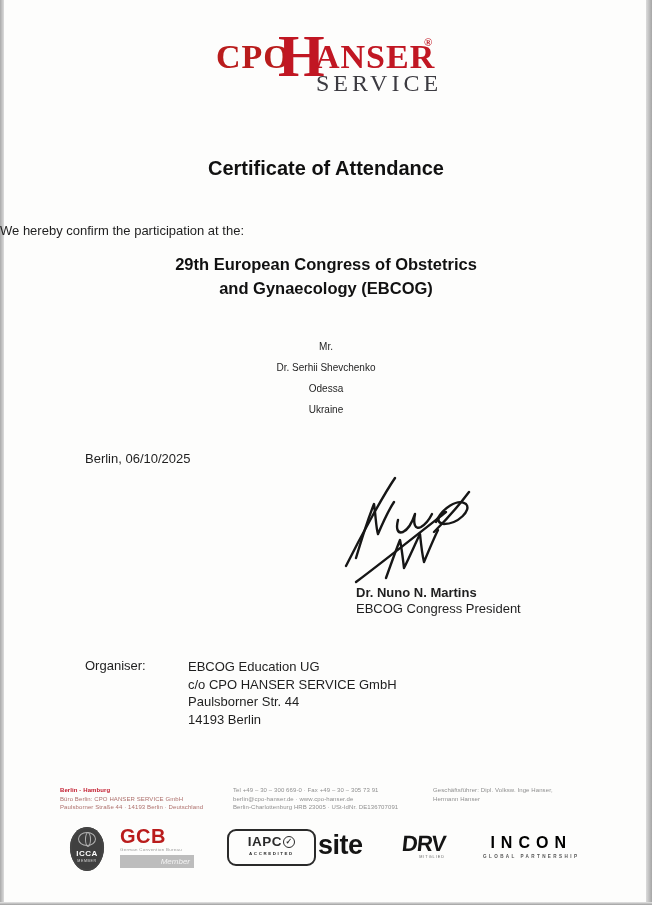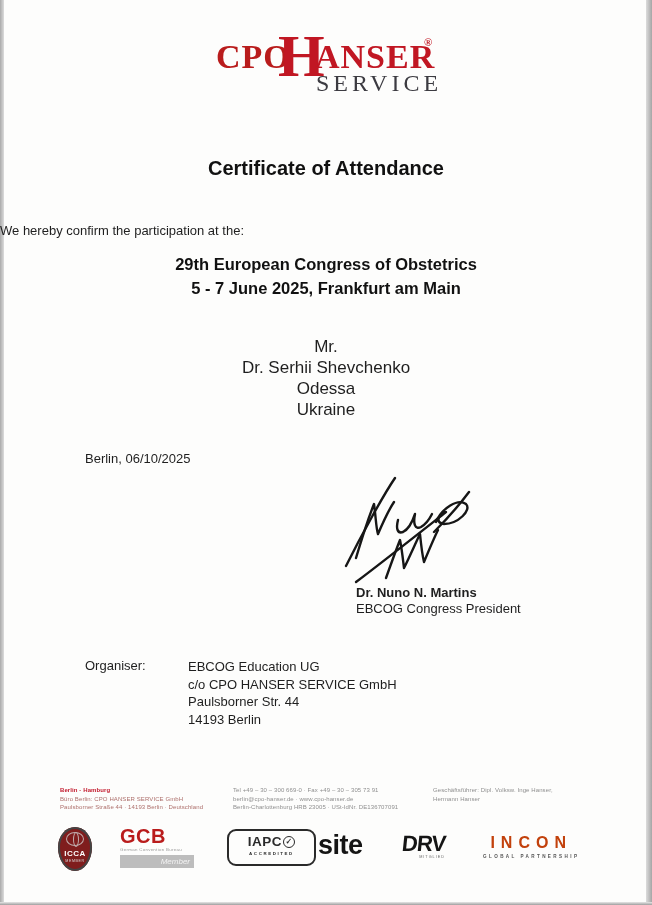--- a/index.html
+++ b/index.html
@@ -22,21 +22,21 @@
   .lg-reg    { position:absolute; left:208px; top:6px; font-size:11px; color:#c11723; font-weight:bold; }
   .lg-service{ position:absolute; left:100px; top:40px; font-size:24px; color:#3c3b41; letter-spacing:4px; }
 
   
   .cert-title { position:absolute; left:0; top:157px; width:100%; text-align:center;
                 font-size:20px; font-weight:bold; color:#111; }
   .confirm-line { position:absolute; left:0; top:223px; width:100%; font-size:13px; }
   .event-block { position:absolute; left:0; top:252px; width:100%; text-align:center;
                  font-size:16.5px; font-weight:bold; line-height:24px; color:#111; }
   .attendee-block { position:absolute; left:0; top:336px; width:100%; text-align:center;
-                    font-size:17px; line-height:21px; }
+                    font-size:10px; line-height:21px; }
   .issue-line { position:absolute; left:85px; top:451px; font-size:13px; }
 
   
   .sig-svg  { position:absolute; left:340px; top:476px; }
   .sig-name { position:absolute; left:356px; top:585px; font-size:13px; font-weight:bold; }
   .sig-role { position:absolute; left:356px; top:601px; font-size:13px; }
 
   
   .org-label { position:absolute; left:85px; top:658px; font-size:13px; }
   .org-lines { position:absolute; left:188px; top:658px; font-size:13px; line-height:17.5px; }
@@ -44,22 +44,22 @@
   
   .foot { position:absolute; top:786px; font-size:6px; line-height:8.5px; color:#8f8f8f; letter-spacing:0.1px; }
   .foot-1 { left:60px; }
   .foot-1 .f-strong { color:#c2182b; font-weight:bold; }
   .foot-1 .f-line   { color:#ad6f6b; }
   .foot-2 { left:233px; }
   .foot-3 { left:433px; }
 
   
   .logo-icca { position:absolute; left:58px; top:827px; width:36px; height:46px; }
-  .icca-oval { width:34px; height:44px; background:#7f1d1d; border-radius:50% 50% 50% 50% / 46% 46% 54% 54%;
-               position:relative; box-shadow:inset 0 0 0 2px #444; }
+  .icca-oval { width:34px; height:44px; background:#404040; border-radius:50% 50% 50% 50% / 46% 46% 54% 54%;
+               position:relative; box-shadow:inset 0 0 0 2px #444;margin-left:12px; }
   .icca-globe { position:absolute; left:8px; top:5px; width:18px; height:14px; border:1.5px solid #cfcfcf;
                 border-radius:50%; opacity:.8; }
   .icca-globe:before { content:""; position:absolute; left:6px; top:-1px; width:4px; height:13px;
                        border:1px solid #cfcfcf; border-radius:50%; }
   .icca-txt { position:absolute; left:0; top:22px; width:34px; text-align:center; color:#fff;
               font-size:8px; font-weight:bold; letter-spacing:.5px; }
   .icca-mem { position:absolute; left:0; top:32px; width:34px; text-align:center; color:#d9d9d9;
               font-size:3.6px; letter-spacing:.6px; }
 
   .logo-gcb { position:absolute; left:120px; top:826px; width:80px; }
@@ -77,21 +77,21 @@
   .iapco-acc  { font-size:4.4px; letter-spacing:1.6px; color:#2a2a2a; font-weight:bold; margin-top:2px; }
 
   .logo-site { position:absolute; left:318px; top:830px; font-size:27px; font-weight:800;
                letter-spacing:-0.5px; color:#151515; }
 
   .logo-drv  { position:absolute; left:402px; top:831px; text-align:center; }
   .drv-txt   { font-size:22px; font-weight:800; color:#151515; transform:skewX(-6deg); letter-spacing:-1px; }
   .drv-mem   { font-size:3.8px; letter-spacing:1px; color:#6b6b6b; margin-top:-2px; text-align:right; }
 
   .logo-incon { position:absolute; left:483px; top:834px; text-align:center; }
-  .incon-txt  { font-size:16px; font-weight:bold; letter-spacing:6px; color:#c2410c; }
+  .incon-txt  { font-size:16px; font-weight:bold; letter-spacing:6px; color:#000000; }
   .incon-tag  { font-size:4.6px; font-weight:bold; letter-spacing:2.4px; color:#555; margin-top:2px; }
 </style>
 </head>
 <body>
 
 <div class="photo">
   <div class="edge-left"></div>
   <div class="edge-right"></div>
   <div class="edge-bottom"></div>
 
@@ -102,21 +102,21 @@
     <span class="lg-reg">®</span>
     <span class="lg-service">SERVICE</span>
   </div>
 
   <div class="cert-title">Certificate of Attendance</div>
 
   <div class="confirm-line">We hereby confirm the participation at the:</div>
 
   <div class="event-block">
     <div>29th European Congress of Obstetrics</div>
-    <div>5 - 7 June 2025, Frankfurt am Main</div>
+    <div>and Gynaecology (EBCOG)</div>
   </div>
 
   <div class="attendee-block">
     <div>Mr.</div>
     <div>Dr. Serhii Shevchenko</div>
     <div>Odessa</div>
     <div>Ukraine</div>
   </div>
 
   <div class="issue-line">Berlin, 06/10/2025</div>

